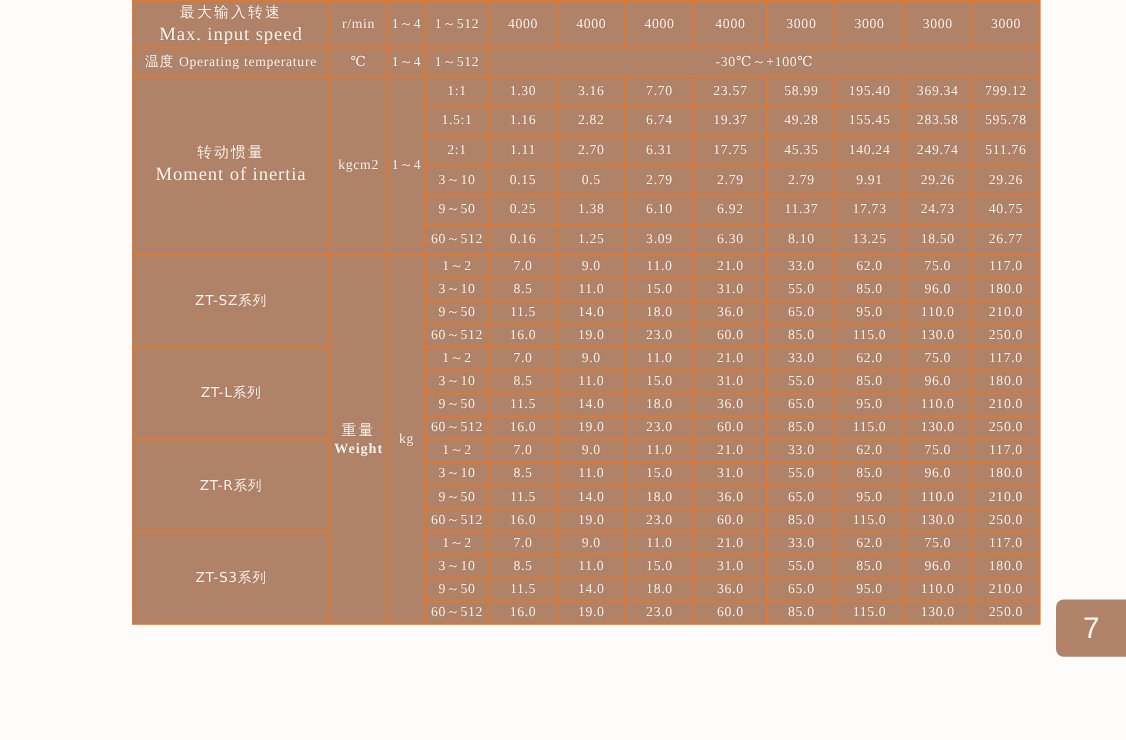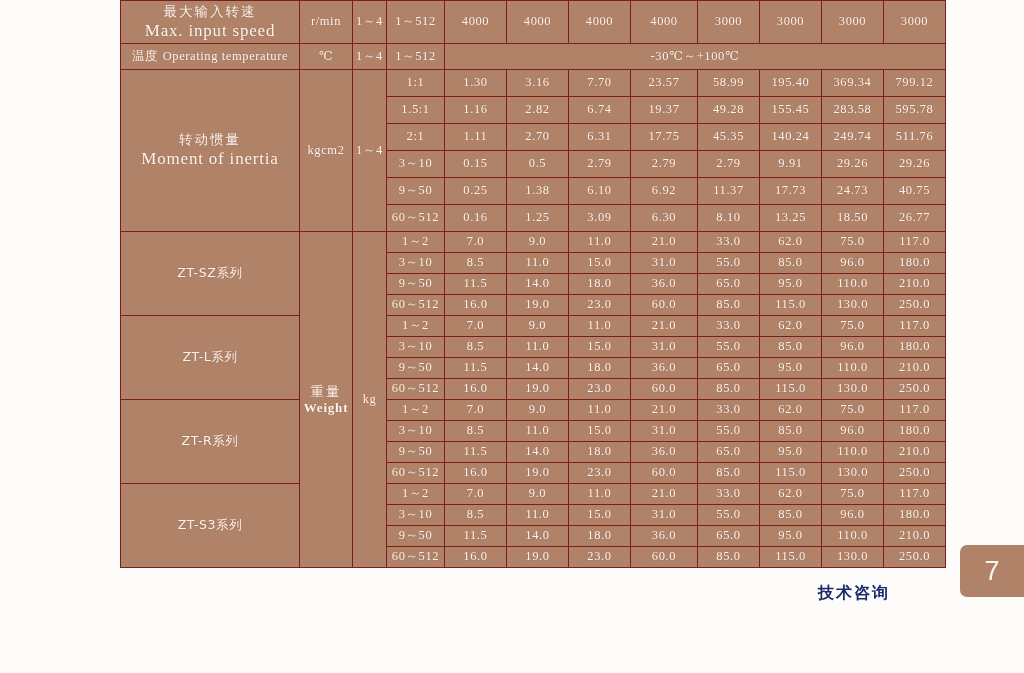--- a/index.html
+++ b/index.html
@@ -46,21 +46,21 @@
     width: 810px;
     height: 558px;
     z-index: 10;
   }
   table.spec {
     border-collapse: separate;
     border-spacing: 1.5px;
     width: 810px;
     height: 558px;
     table-layout: fixed;
-    background: #7f1d1d;
+    background: #f97316;
   }
   table.spec td {
     background: #b08268;
     color: #fdf4ee;
     text-align: center;
     vertical-align: middle;
     padding: 0;
     font-size: 12.5px;
     letter-spacing: 0.6px;
     line-height: 1.25;
@@ -529,15 +529,14 @@
       </tr>
 
     </tbody>
   </table>
 </div>
 
 <div class="page-badge">7</div>
 
 <div class="footer">
   <div class="contact">
-    <div class="c-title">技术咨询</div>
   </div>
 </div>
 
 </body></html>

